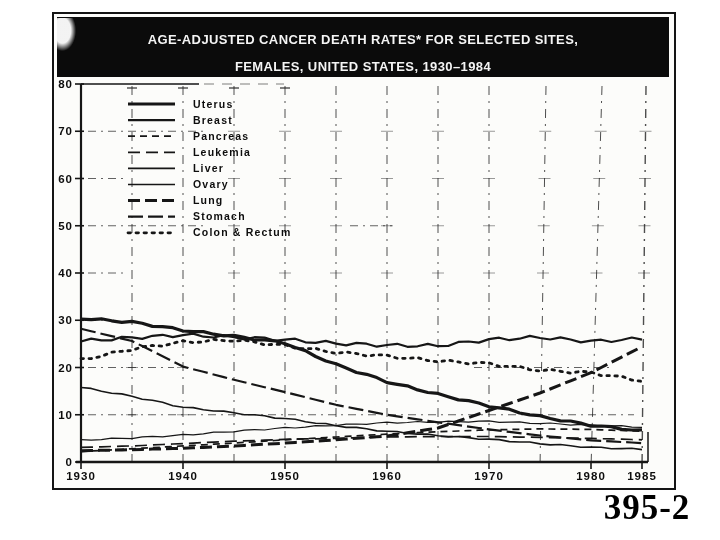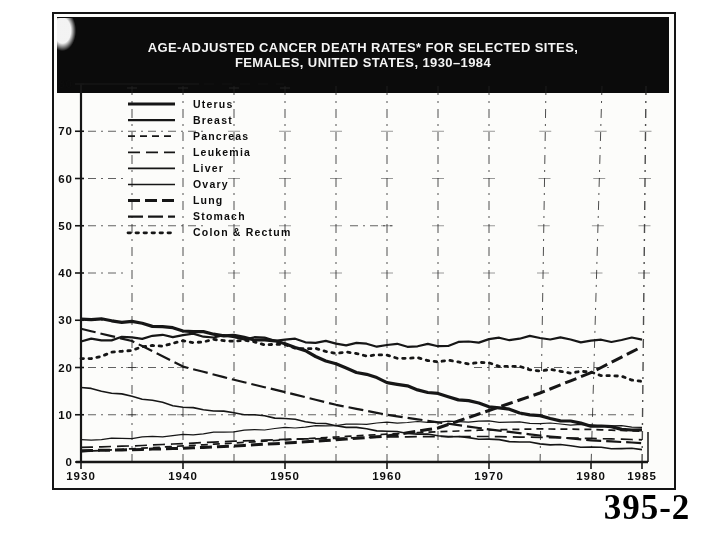--- a/index.html
+++ b/index.html
@@ -1,19 +1,19 @@
 <!DOCTYPE html>
 <html><head>
 <meta charset="utf-8">
 <style>
   html,body{margin:0;padding:0;background:#fff;}
   body{width:720px;height:540px;position:relative;font-family:"Liberation Sans",sans-serif;overflow:hidden;}
   .slide{position:absolute;left:52px;top:12px;width:620px;height:474px;border:2px solid #141414;background:#fcfcfa;}
-  .title-bar{position:absolute;left:3px;top:3px;width:608px;height:44px;background:#0b0b0b;color:#f4f4f4;text-align:center;padding:16px 2px;}
-  .title-line{font-weight:bold;font-size:13px;line-height:15px;letter-spacing:0.4px;white-space:nowrap;}
+  .title-bar{position:absolute;left:3px;top:3px;width:608px;height:44px;background:#0b0b0b;color:#f4f4f4;text-align:center;padding:8px 2px;}
+  .title-line{font-weight:bold;font-size:13px;line-height:15px;letter-spacing:0.4px;white-space:nowrap;margin-top:12px;}
   .title-line.first{margin-top:7px;}
   .scan-blob{position:absolute;left:-3px;top:1px;width:24px;height:36px;
     background:radial-gradient(ellipse at 35% 35%, #fff 0 38%, rgba(255,255,255,0) 62%);
     opacity:.95;}
   #chart{position:absolute;left:0;top:0;}
   .page-label{position:absolute;left:592px;top:488px;width:110px;text-align:center;
     font-family:"Liberation Serif",serif;font-weight:bold;font-size:35px;letter-spacing:1px;color:#000;}
 </style>
 </head>
 <body>

